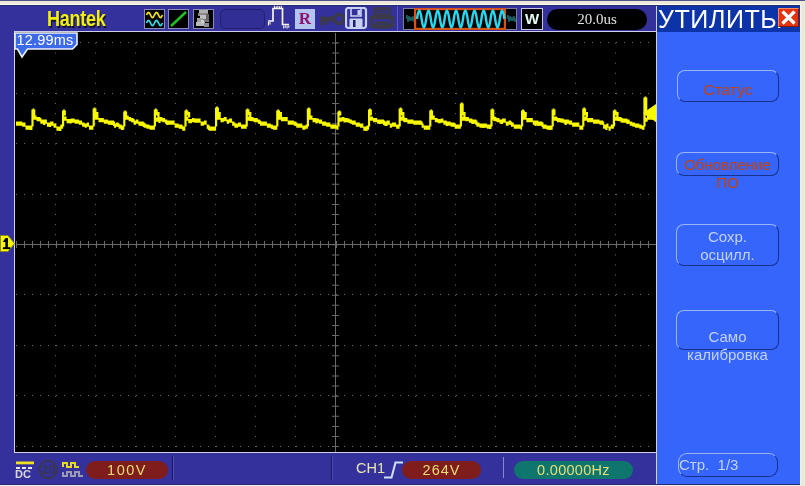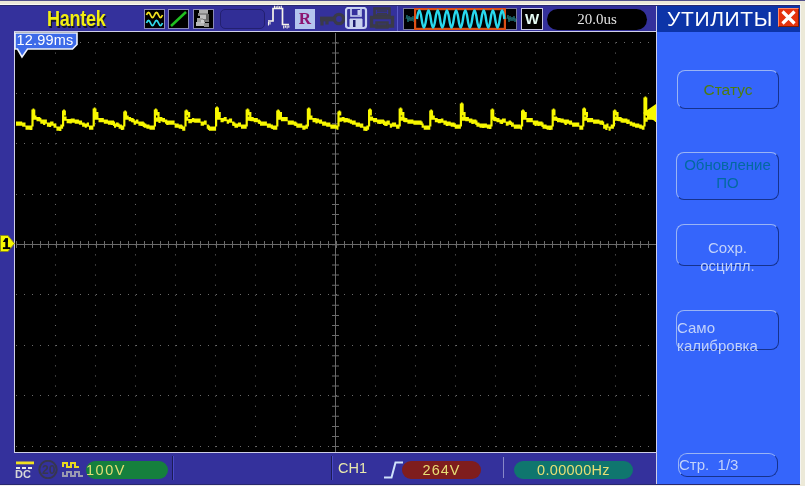--- a/index.html
+++ b/index.html
@@ -19,21 +19,21 @@
 .icbox{top:8.5px;width:21px;height:20px;background:#000;border:1px solid #8a8ab8;}
 #ic1{left:144px;}
 #ic2{left:168px;}
 #ic3{left:192.5px;}
 #emptyfield{left:220px;top:9px;width:45px;height:20px;background:#312e96;border:1px solid #232070;border-radius:5px;}
 #ricon{left:295px;top:9px;width:20px;height:20px;background:#b4c4ee;color:#8c1470;font-size:17px;font-weight:bold;font-family:"Liberation Serif",serif;text-align:center;line-height:20px;}
 #sep1{left:396.5px;top:6px;width:1px;height:25px;background:#1a1a55;border-right:1.5px solid #5a5ac8;}
 #prevbox{left:403px;top:8px;width:114px;height:22px;background:#000;border:1px solid #7a7a9a;}
 #wbox{left:521px;top:8px;width:22px;height:22px;background:#000;border:1.5px solid #c8c8e2;color:#e6fcf4;font-size:15px;font-weight:bold;text-align:center;line-height:19px;}
 #uspill{left:547px;top:8.5px;width:100px;height:21.5px;background:#000;border-radius:11px;color:#e2e2e2;font-size:15px;text-align:center;line-height:21px;font-family:Liberation Serif, serif;}
-#title{left:658px;top:7px;width:124px;height:17px;color:#fff;font-size:21px;letter-spacing:0.6px;text-align:center;line-height:24px;}
+#title{left:658px;top:7px;width:124px;height:17px;color:#fff;font-size:25px;letter-spacing:0.6px;text-align:center;line-height:24px;}
 #xbtn{left:778px;top:7.5px;width:21px;height:19px;background:#e5330e;border-top:1px solid #ff8866;border-left:1px solid #ff8866;border-right:1px solid #7a1a06;border-bottom:1px solid #7a1a06;}
 </style>
 </head>
 <body>
 <div class="abs" id="topline"></div>
 <div class="abs" style="left:0;top:3.5px;width:805px;height:1px;background:#fafaf6"></div>
 <div class="abs" style="left:0;top:4.5px;width:805px;height:1.5px;background:#28286e"></div>
 <div class="abs" id="topbar"></div>
 <div class="abs" id="leftmargin"></div>
 <div class="abs" id="botbar"></div>
@@ -157,43 +157,43 @@
 <svg class="abs" style="left:0px;top:234px" width="16" height="20">
     <path d="M0.5 1.5 h7.5 l6.5 8 l-6.5 8 h-7.5 Z" fill="#f8f800" stroke="#8a8a20" stroke-width="1"></path>
     <rect x="5.3" y="4.3" width="2.6" height="10.4" fill="#000"></rect>
     <path d="M2.8 8 L5.3 4.3 L7.9 4.3 L7.9 8 Z" fill="#000"></path>
     <rect x="2.9" y="13.2" width="7.4" height="1.9" fill="#000"></rect>
   </svg>
 <svg class="abs" style="left:14px;top:31.5px" width="68" height="28">
     <path d="M1 1 H63 V12.5 L58.5 17 H13.5 L8 25 L3.5 17 H1 Z" fill="#3d6ae8" stroke="#eef2fc" stroke-width="1.6"></path>
   </svg>
 <div class="abs" style="left:16.5px;top:33px;width:62px;height:27px;color:#fff;font-size:14.5px;line-height:15px;letter-spacing:0.2px">12.99ms</div>
-<div class="abs" style="left:677px;top:70px;width:102px;height:39px;border:1px solid;border-color:#9ab4f4 #16328c #16328c #9ab4f4;border-radius:8px;color:#4d7c0f;font-size:15.5px;text-align:center;line-height:37px">Статус</div>
-<div class="abs" style="left:676px;top:152px;width:103px;height:48px;border:1px solid;border-color:#9ab4f4 #16328c #16328c #9ab4f4;border-radius:8px;color:#0369a1;font-size:15px;text-align:center;line-height:18px;padding-top:3px">Обновление<br>ПО</div>
-<div class="abs" style="left:676px;top:224px;width:103px;height:42px;border:1px solid;border-color:#9ab4f4 #16328c #16328c #9ab4f4;border-radius:8px;color:#c2d2fa;font-size:15px;text-align:center;line-height:18px;padding-top:14px">Сохр.<br>осцилл.</div>
-<div class="abs" style="left:676px;top:310px;width:103px;height:40px;border:1px solid;border-color:#9ab4f4 #16328c #16328c #9ab4f4;border-radius:8px;color:#c2d2fa;font-size:15px;line-height:18px;padding-top:8px">Само<br>калибровка</div>
+<div class="abs" style="left:677px;top:70px;width:102px;height:32px;border:1px solid;border-color:#9ab4f4 #16328c #16328c #9ab4f4;border-radius:8px;color:#c2410c;font-size:15.5px;text-align:center;line-height:37px">Статус</div>
+<div class="abs" style="left:676px;top:152px;width:103px;height:24px;border:1px solid;border-color:#9ab4f4 #16328c #16328c #9ab4f4;border-radius:8px;color:#c2410c;font-size:15px;text-align:center;line-height:18px;padding-top:3px">Обновление<br>ПО</div>
+<div class="abs" style="left:676px;top:224px;width:103px;height:42px;border:1px solid;border-color:#9ab4f4 #16328c #16328c #9ab4f4;border-radius:8px;color:#c2d2fa;font-size:15px;text-align:center;line-height:18px;padding-top:3px">Сохр.<br>осцилл.</div>
+<div class="abs" style="left:676px;top:310px;width:103px;height:40px;border:1px solid;border-color:#9ab4f4 #16328c #16328c #9ab4f4;border-radius:8px;color:#c2d2fa;font-size:15px;text-align:center;line-height:18px;padding-top:17px">Само<br>калибровка</div>
 <div class="abs" style="left:678px;top:453px;width:100px;height:24px;border:1px solid;border-color:#9ab4f4 #16328c #16328c #9ab4f4;border-radius:9px;color:#c2d2fa;font-size:15px;text-align:left;line-height:22px">Стр.&nbsp; 1/3</div>
 
 <svg class="abs" style="left:15px;top:459px" width="22" height="20">
 <rect x="1" y="2.5" width="18" height="2.8" fill="#f0e020"></rect>
 <path d="M1 9 h4 M7 9 h4 M13 9 h4" stroke="#e8e8e8" stroke-width="2"></path>
 <text x="0" y="19" font-size="11" font-weight="bold" fill="#d8d8d8" font-family="Liberation Sans">DC</text>
 </svg>
 <svg class="abs" style="left:38px;top:460px" width="21" height="19">
 <circle cx="10" cy="9.5" r="8.7" fill="none" stroke="#37374e" stroke-width="2"></circle>
 <text x="4" y="14" font-size="12" font-weight="bold" fill="#37374e" font-family="Liberation Sans">20</text>
 </svg>
 <svg class="abs" style="left:62px;top:460px" width="22" height="19">
 <path d="M1 7 v-4 h4 v4 h4 v-4 h4 v4 h4" stroke="#e8d820" stroke-width="2" fill="none"></path>
 <path d="M1 12 v4 h4 v-4 h4 v4 h4 v-4 h4 v4 h4" stroke="#9a9ab0" stroke-width="2" fill="none"></path>
 </svg>
-<div class="abs" style="left:86px;top:460.5px;width:82px;height:18px;background:#15803d;border-radius:9px;color:#e7df75;font-size:14.5px;letter-spacing:1.5px;text-align:left;line-height:18px">100V</div>
+<div class="abs" style="left:86px;top:460.5px;width:82px;height:18px;background:#7f1d1d;border-radius:9px;color:#e7df75;font-size:14.5px;letter-spacing:1.5px;text-align:center;line-height:18px">100V</div>
 <div class="abs" style="left:171.5px;top:456px;width:1px;height:24px;background:#1c1c55"></div>
 <div class="abs" style="left:172.5px;top:456px;width:1.5px;height:24px;background:#4a4ac8"></div>
 <div class="abs" style="left:330.5px;top:456px;width:1px;height:24px;background:#1c1c55"></div>
 <div class="abs" style="left:331.5px;top:456px;width:1.5px;height:24px;background:#4a4ac8"></div>
-<div class="abs" style="left:338px;top:461px;width:34px;height:16px;color:#e9e9ad;font-size:14.5px;line-height:15px">CH1</div>
+<div class="abs" style="left:356px;top:461px;width:34px;height:16px;color:#e9e9ad;font-size:14.5px;line-height:15px">CH1</div>
 <svg class="abs" style="left:383px;top:459px" width="22" height="22">
     <path d="M1 18.5 H8.5 L12.5 3.5 H20" stroke="#cfe2fa" stroke-width="2" fill="none"></path>
   </svg>
 <div class="abs" style="left:402px;top:460.5px;width:79px;height:18px;background:#7f1d1d;border-radius:9px;color:#e7df75;font-size:14.5px;letter-spacing:1px;text-align:center;line-height:18px">264V</div>
 <div class="abs" style="left:503px;top:457px;width:1px;height:21px;background:#8888c8"></div>
 <div class="abs" style="left:514px;top:460.5px;width:119px;height:18px;background:#0f766e;border-radius:9px;color:#e7df75;font-size:14.5px;letter-spacing:0.3px;text-align:center;line-height:18px">0.00000Hz</div>
 
 </body></html>

